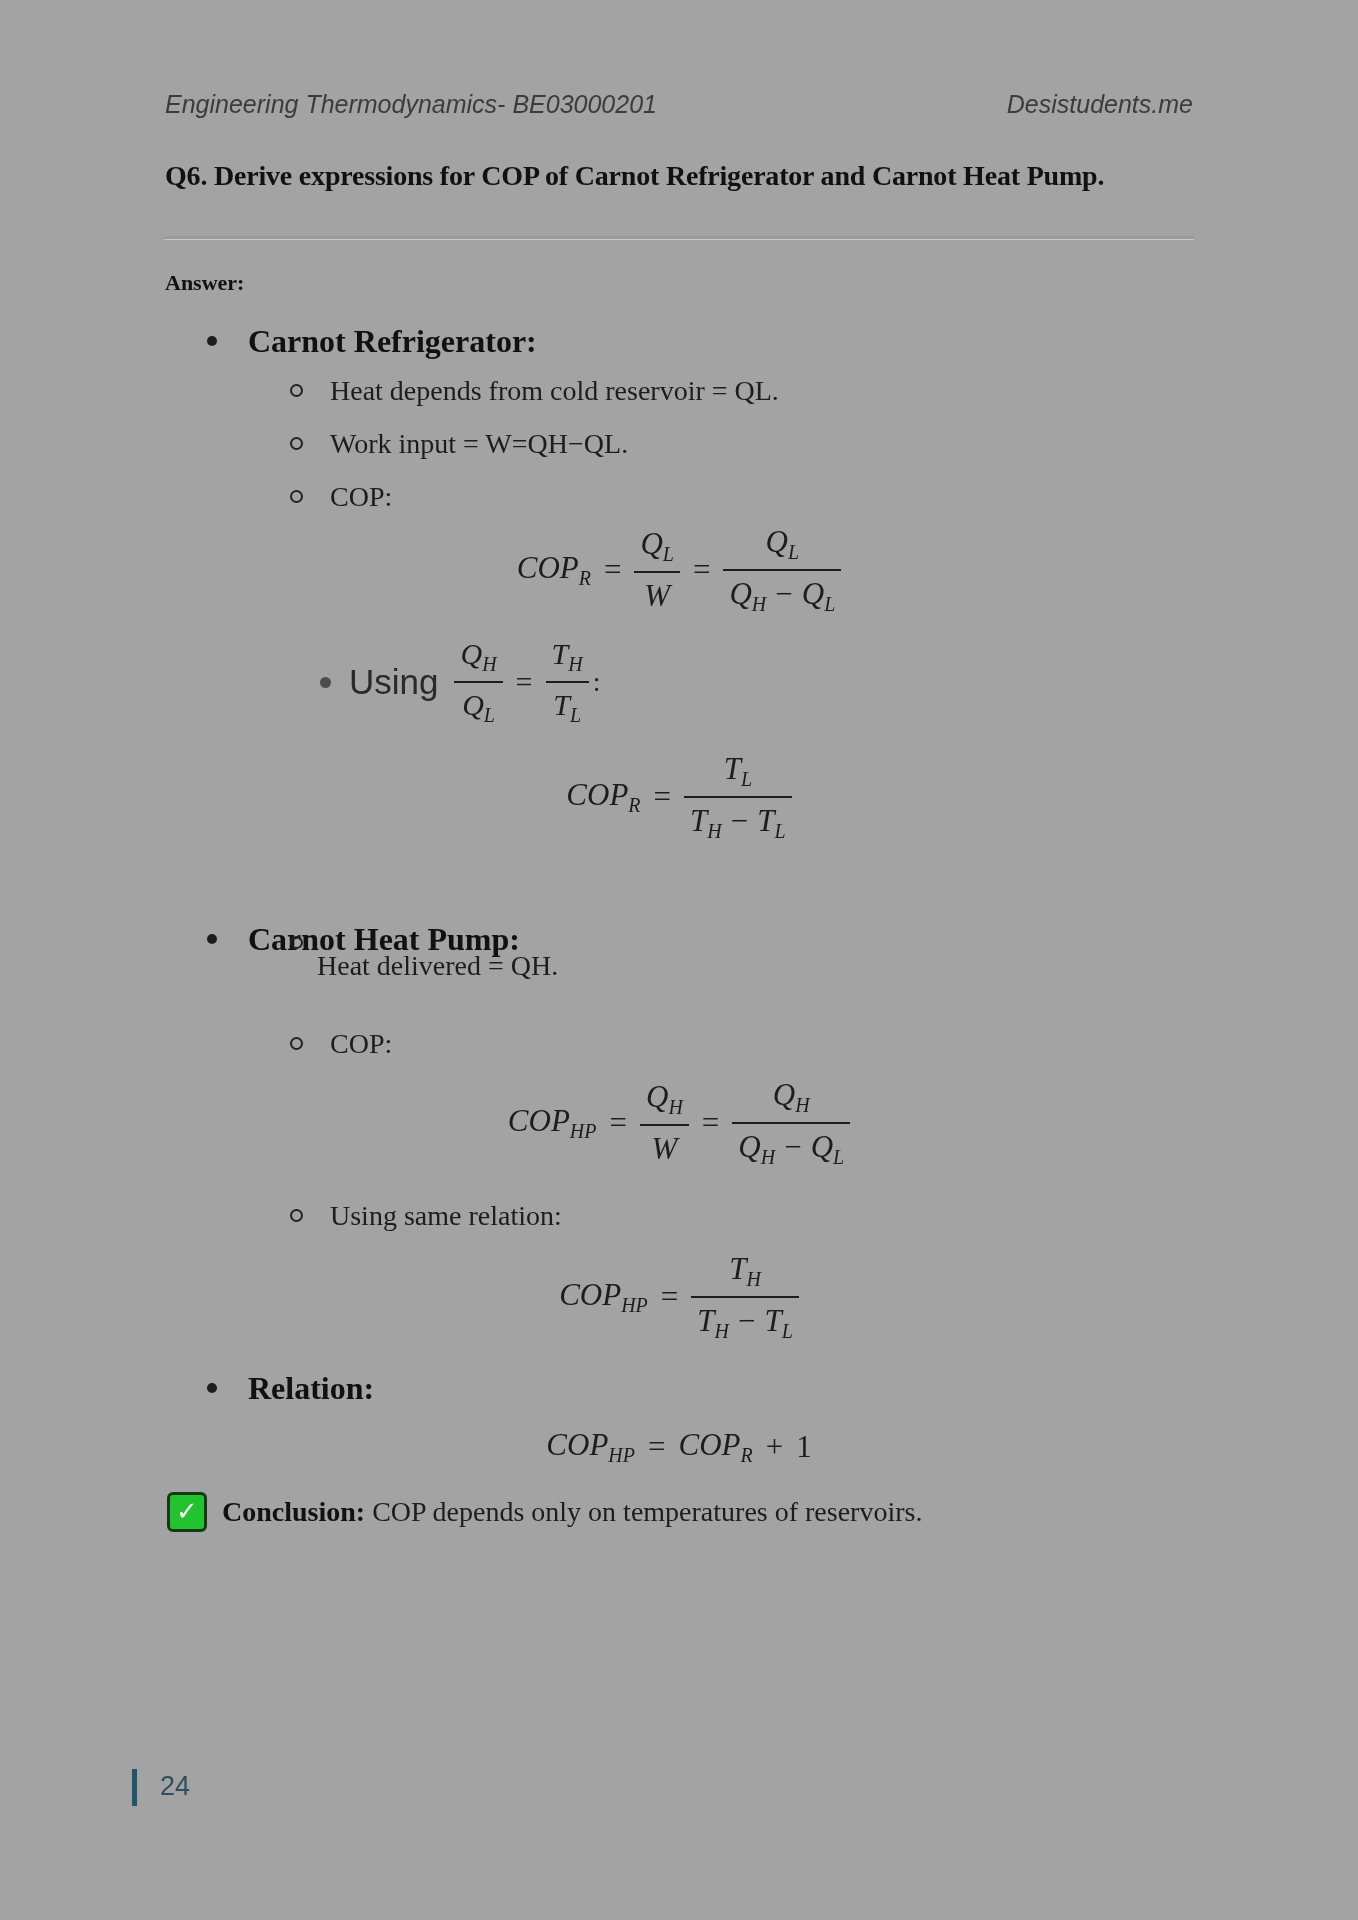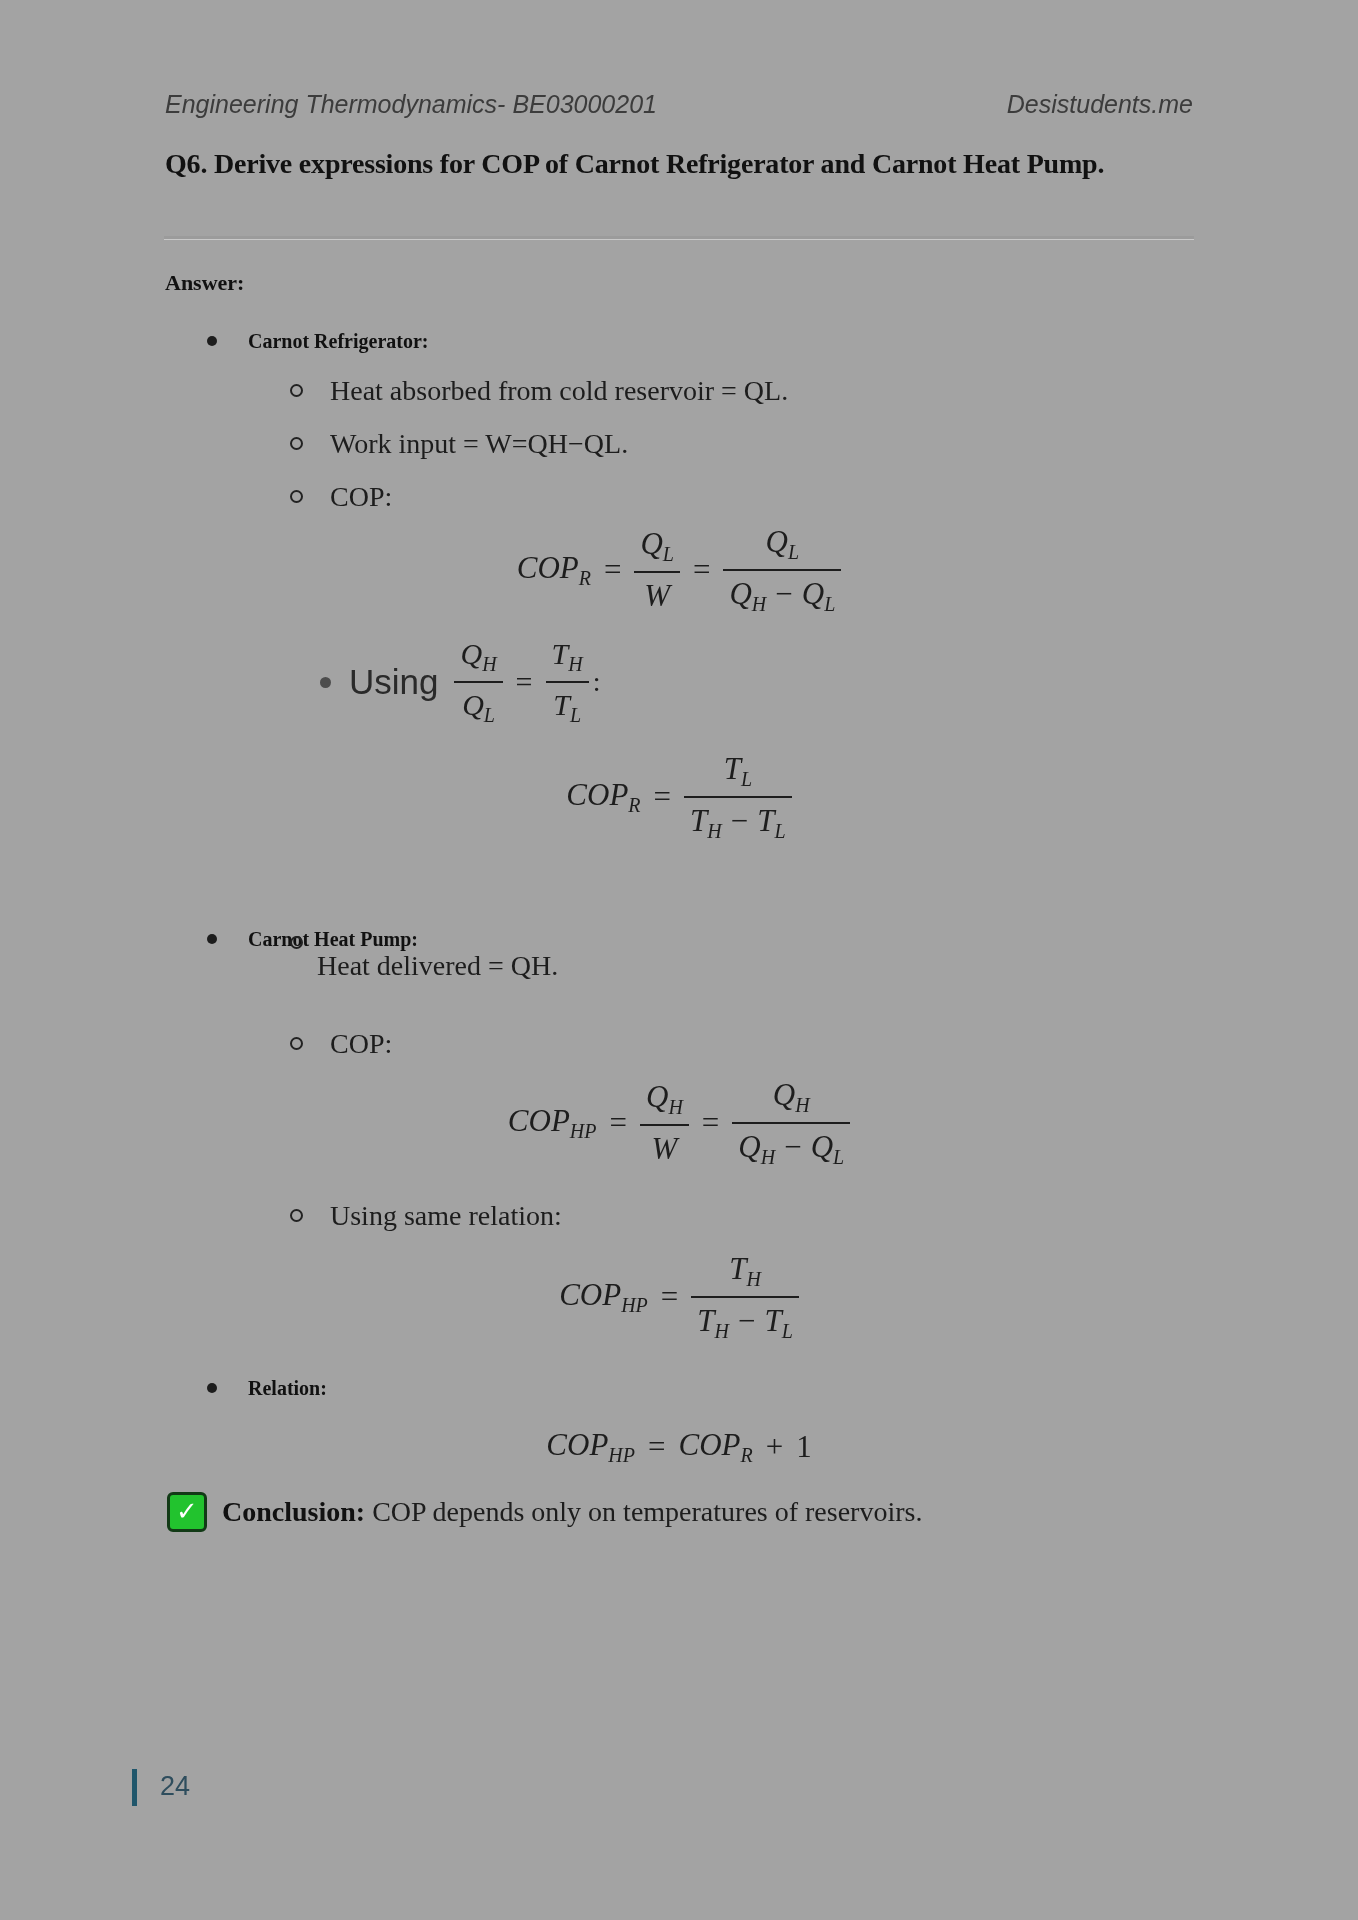--- a/index.html
+++ b/index.html
@@ -13,38 +13,38 @@
     color:#1d1d1d;
   }
   
   .hdr{
     position:absolute;top:90px;left:165px;right:165px;
     display:flex;justify-content:space-between;align-items:baseline;
     font-family:"Liberation Sans","DejaVu Sans",sans-serif;
     font-style:italic;font-size:25px;color:#3c3c3c;
   }
   .qtitle{
-    position:absolute;top:148px;left:165px;width:1040px;
+    position:absolute;top:160px;left:165px;width:1040px;
     font-size:28px;font-weight:bold;letter-spacing:-0.2px;color:#111;
   }
   .rule{
     position:absolute;top:236px;left:164px;width:1030px;height:3px;
     background:#9b9b9b;border-bottom:1px solid #c9c9c9;
   }
   .answer{
     position:absolute;top:270px;left:165px;
     font-size:22px;font-weight:bold;color:#111;
   }
   
   .l1{position:absolute;left:207px;display:flex;align-items:flex-start;}
   .l1 .dot{
     width:10px;height:10px;border-radius:50%;background:#1d1d1d;
     margin-top:12px;flex:none;
   }
-  .l1 .l1txt{margin-left:31px;font-size:20px;font-weight:bold;line-height:34px;color:#111;}
+  .l1 .l1txt{margin-left:31px;font-size:32px;font-weight:bold;line-height:34px;color:#111;}
   
   .l2{position:absolute;left:290px;display:flex;align-items:flex-start;}
   .l2 .ring{
     width:9px;height:9px;border-radius:50%;border:2.5px solid #222;
     margin-top:10px;flex:none;background:transparent;
   }
   .l2 .l2txt{margin-left:27px;font-size:28px;line-height:34px;}
   
   .frow{
     position:absolute;left:164px;width:1030px;
@@ -116,21 +116,21 @@
 
   <div class="answer">Answer:</div>
 
   <div class="l1" style="top:324px;">
     <span class="dot"></span>
     <span class="l1txt">Carnot Refrigerator:</span>
   </div>
 
   <div class="l2" style="top:374px;">
     <span class="ring"></span>
-    <span class="l2txt">Heat absorbed from cold reservoir = QL.</span>
+    <span class="l2txt">Heat depends from cold reservoir = QL.</span>
   </div>
   <div class="l2" style="top:427px;">
     <span class="ring"></span>
     <span class="l2txt">Work input = W=QH−QL.</span>
   </div>
   <div class="l2" style="top:480px;">
     <span class="ring"></span>
     <span class="l2txt">COP:</span>
   </div>
 

